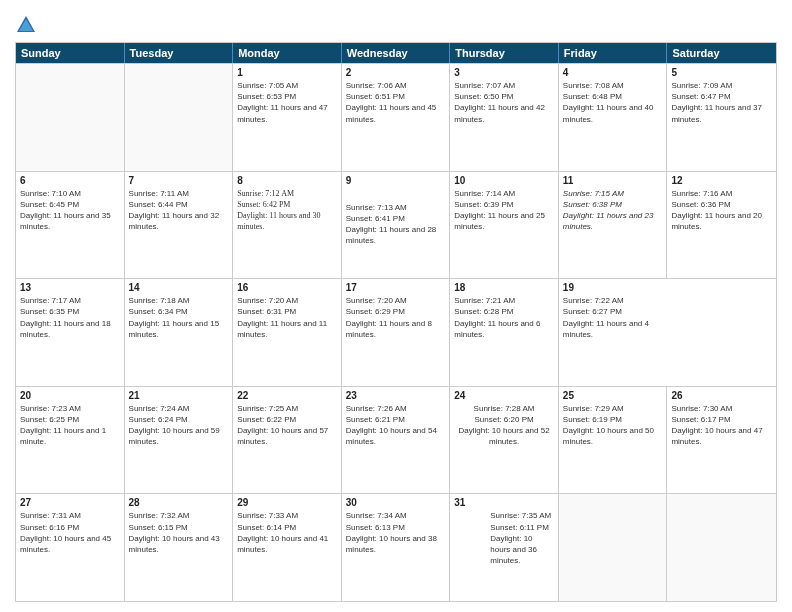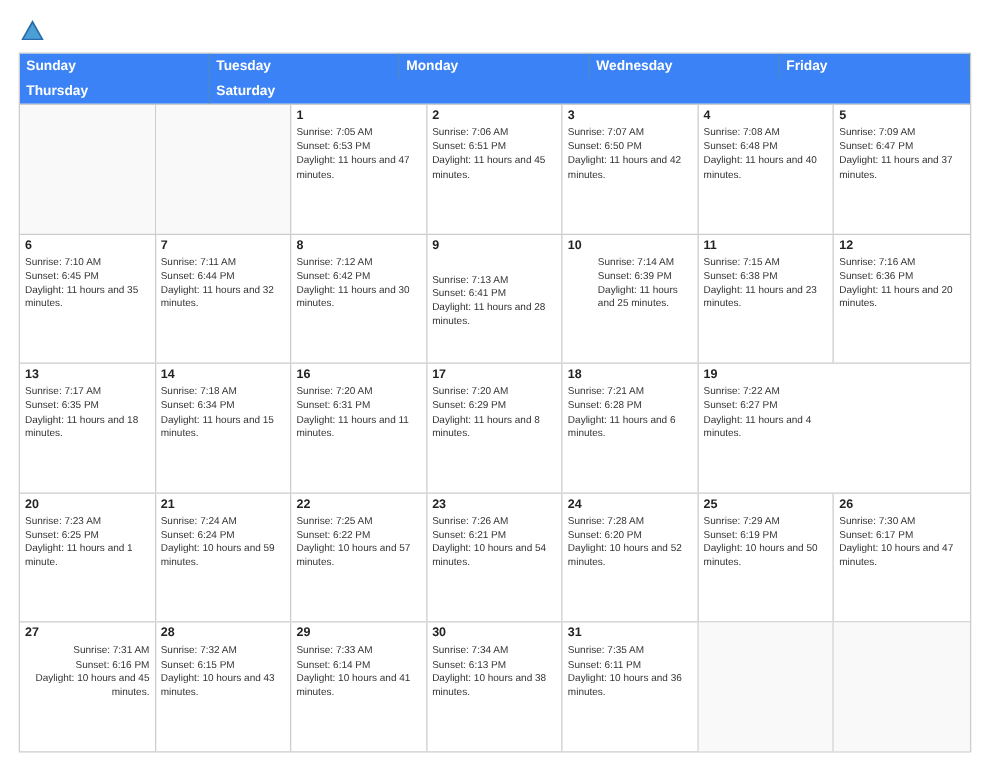--- a/index.html
+++ b/index.html
@@ -56,22 +56,22 @@
       color: #555;
     }
     .calendar {
       flex: 1;
       display: flex;
       flex-direction: column;
       border: 1px solid #ccc;
     }
     .cal-header-row {
       display: grid;
-      grid-template-columns: repeat(5, 1fr);
-      background: #3b82f6;
+      grid-template-columns: repeat(7, 1fr);
+      background: #0c4a6e;
     }
     .cal-header-cell {
       color: #fff;
       font-size: 11px;
       font-weight: bold;
       padding: 4px 5px;
       border-right: 1px solid #4a8ac4;
       text-align: left;
     }
     .cal-header-cell:last-child { border-right: none; }
@@ -128,22 +128,22 @@
       <h2></h2>
     </div>
   </div>
 
   <div class="calendar">
     <div class="cal-header-row" id="cal-header">
         <div class="cal-header-cell">Sunday</div>
         <div class="cal-header-cell">Tuesday</div>
         <div class="cal-header-cell">Monday</div>
         <div class="cal-header-cell">Wednesday</div>
+        <div class="cal-header-cell">Thursday</div>
         <div class="cal-header-cell">Friday</div>
-        <div class="cal-header-cell">Thursday</div>
         <div class="cal-header-cell">Saturday</div>
       </div>
     <div class="cal-body" id="cal-body">
         <div class="cal-row">
           <div class="cal-cell empty"></div>
           <div class="cal-cell empty"></div>
           <div class="cal-cell">
             <div class="day-num">1</div>
             <div class="sun-info" style="white-space: pre-line;">Sunrise: 7:05 AM
 Sunset: 6:53 PM
@@ -182,39 +182,39 @@
 Daylight: 11 hours and 35 minutes.</div>
           </div>
           <div class="cal-cell">
             <div class="day-num">7</div>
             <div class="sun-info" style="white-space: pre-line;">Sunrise: 7:11 AM
 Sunset: 6:44 PM
 Daylight: 11 hours and 32 minutes.</div>
           </div>
           <div class="cal-cell">
             <div class="day-num">8</div>
-            <div class="sun-info" style="white-space: pre-line;">Sunrise: 7:12 AM
+            <div class="sun-info" style="white-space: pre-line; font-family: Liberation Serif, serif;">Sunrise: 7:12 AM
 Sunset: 6:42 PM
 Daylight: 11 hours and 30 minutes.</div>
           </div>
           <div class="cal-cell">
             <div class="day-num">9</div>
             <div class="sun-info" style="white-space: pre-line; margin-top: 16px;">Sunrise: 7:13 AM
 Sunset: 6:41 PM
 Daylight: 11 hours and 28 minutes.</div>
           </div>
           <div class="cal-cell">
             <div class="day-num">10</div>
-            <div class="sun-info" style="white-space: pre-line; margin-left: 24px;">Sunrise: 7:14 AM
+            <div class="sun-info" style="white-space: pre-line;">Sunrise: 7:14 AM
 Sunset: 6:39 PM
 Daylight: 11 hours and 25 minutes.</div>
           </div>
           <div class="cal-cell">
             <div class="day-num">11</div>
-            <div class="sun-info" style="white-space: pre-line;">Sunrise: 7:15 AM
+            <div class="sun-info" style="white-space: pre-line; font-style: italic;">Sunrise: 7:15 AM
 Sunset: 6:38 PM
 Daylight: 11 hours and 23 minutes.</div>
           </div>
           <div class="cal-cell">
             <div class="day-num">12</div>
             <div class="sun-info" style="white-space: pre-line;">Sunrise: 7:16 AM
 Sunset: 6:36 PM
 Daylight: 11 hours and 20 minutes.</div>
           </div>
         </div>
@@ -276,41 +276,41 @@
 Daylight: 10 hours and 57 minutes.</div>
           </div>
           <div class="cal-cell">
             <div class="day-num">23</div>
             <div class="sun-info" style="white-space: pre-line;">Sunrise: 7:26 AM
 Sunset: 6:21 PM
 Daylight: 10 hours and 54 minutes.</div>
           </div>
           <div class="cal-cell">
             <div class="day-num">24</div>
-            <div class="sun-info" style="white-space: pre-line;">Sunrise: 7:28 AM
+            <div class="sun-info" style="white-space: pre-line; text-align: center;">Sunrise: 7:28 AM
 Sunset: 6:20 PM
 Daylight: 10 hours and 52 minutes.</div>
           </div>
           <div class="cal-cell">
             <div class="day-num">25</div>
             <div class="sun-info" style="white-space: pre-line;">Sunrise: 7:29 AM
 Sunset: 6:19 PM
 Daylight: 10 hours and 50 minutes.</div>
           </div>
           <div class="cal-cell">
             <div class="day-num">26</div>
             <div class="sun-info" style="white-space: pre-line;">Sunrise: 7:30 AM
 Sunset: 6:17 PM
 Daylight: 10 hours and 47 minutes.</div>
           </div>
         </div>
         <div class="cal-row">
           <div class="cal-cell">
             <div class="day-num">27</div>
-            <div class="sun-info" style="white-space: pre-line; text-align: right;">Sunrise: 7:31 AM
+            <div class="sun-info" style="white-space: pre-line;">Sunrise: 7:31 AM
 Sunset: 6:16 PM
 Daylight: 10 hours and 45 minutes.</div>
           </div>
           <div class="cal-cell">
             <div class="day-num">28</div>
             <div class="sun-info" style="white-space: pre-line;">Sunrise: 7:32 AM
 Sunset: 6:15 PM
 Daylight: 10 hours and 43 minutes.</div>
           </div>
           <div class="cal-cell">
@@ -320,21 +320,21 @@
 Daylight: 10 hours and 41 minutes.</div>
           </div>
           <div class="cal-cell">
             <div class="day-num">30</div>
             <div class="sun-info" style="white-space: pre-line;">Sunrise: 7:34 AM
 Sunset: 6:13 PM
 Daylight: 10 hours and 38 minutes.</div>
           </div>
           <div class="cal-cell">
             <div class="day-num">31</div>
-            <div class="sun-info" style="white-space: pre-line;">Sunrise: 7:35 AM
+            <div class="sun-info" style="white-space: pre-line; margin-left: 36px;">Sunrise: 7:35 AM
 Sunset: 6:11 PM
 Daylight: 10 hours and 36 minutes.</div>
           </div>
           <div class="cal-cell empty"></div>
           <div class="cal-cell empty"></div>
         </div>
       </div>
   </div>
 </div>
 

